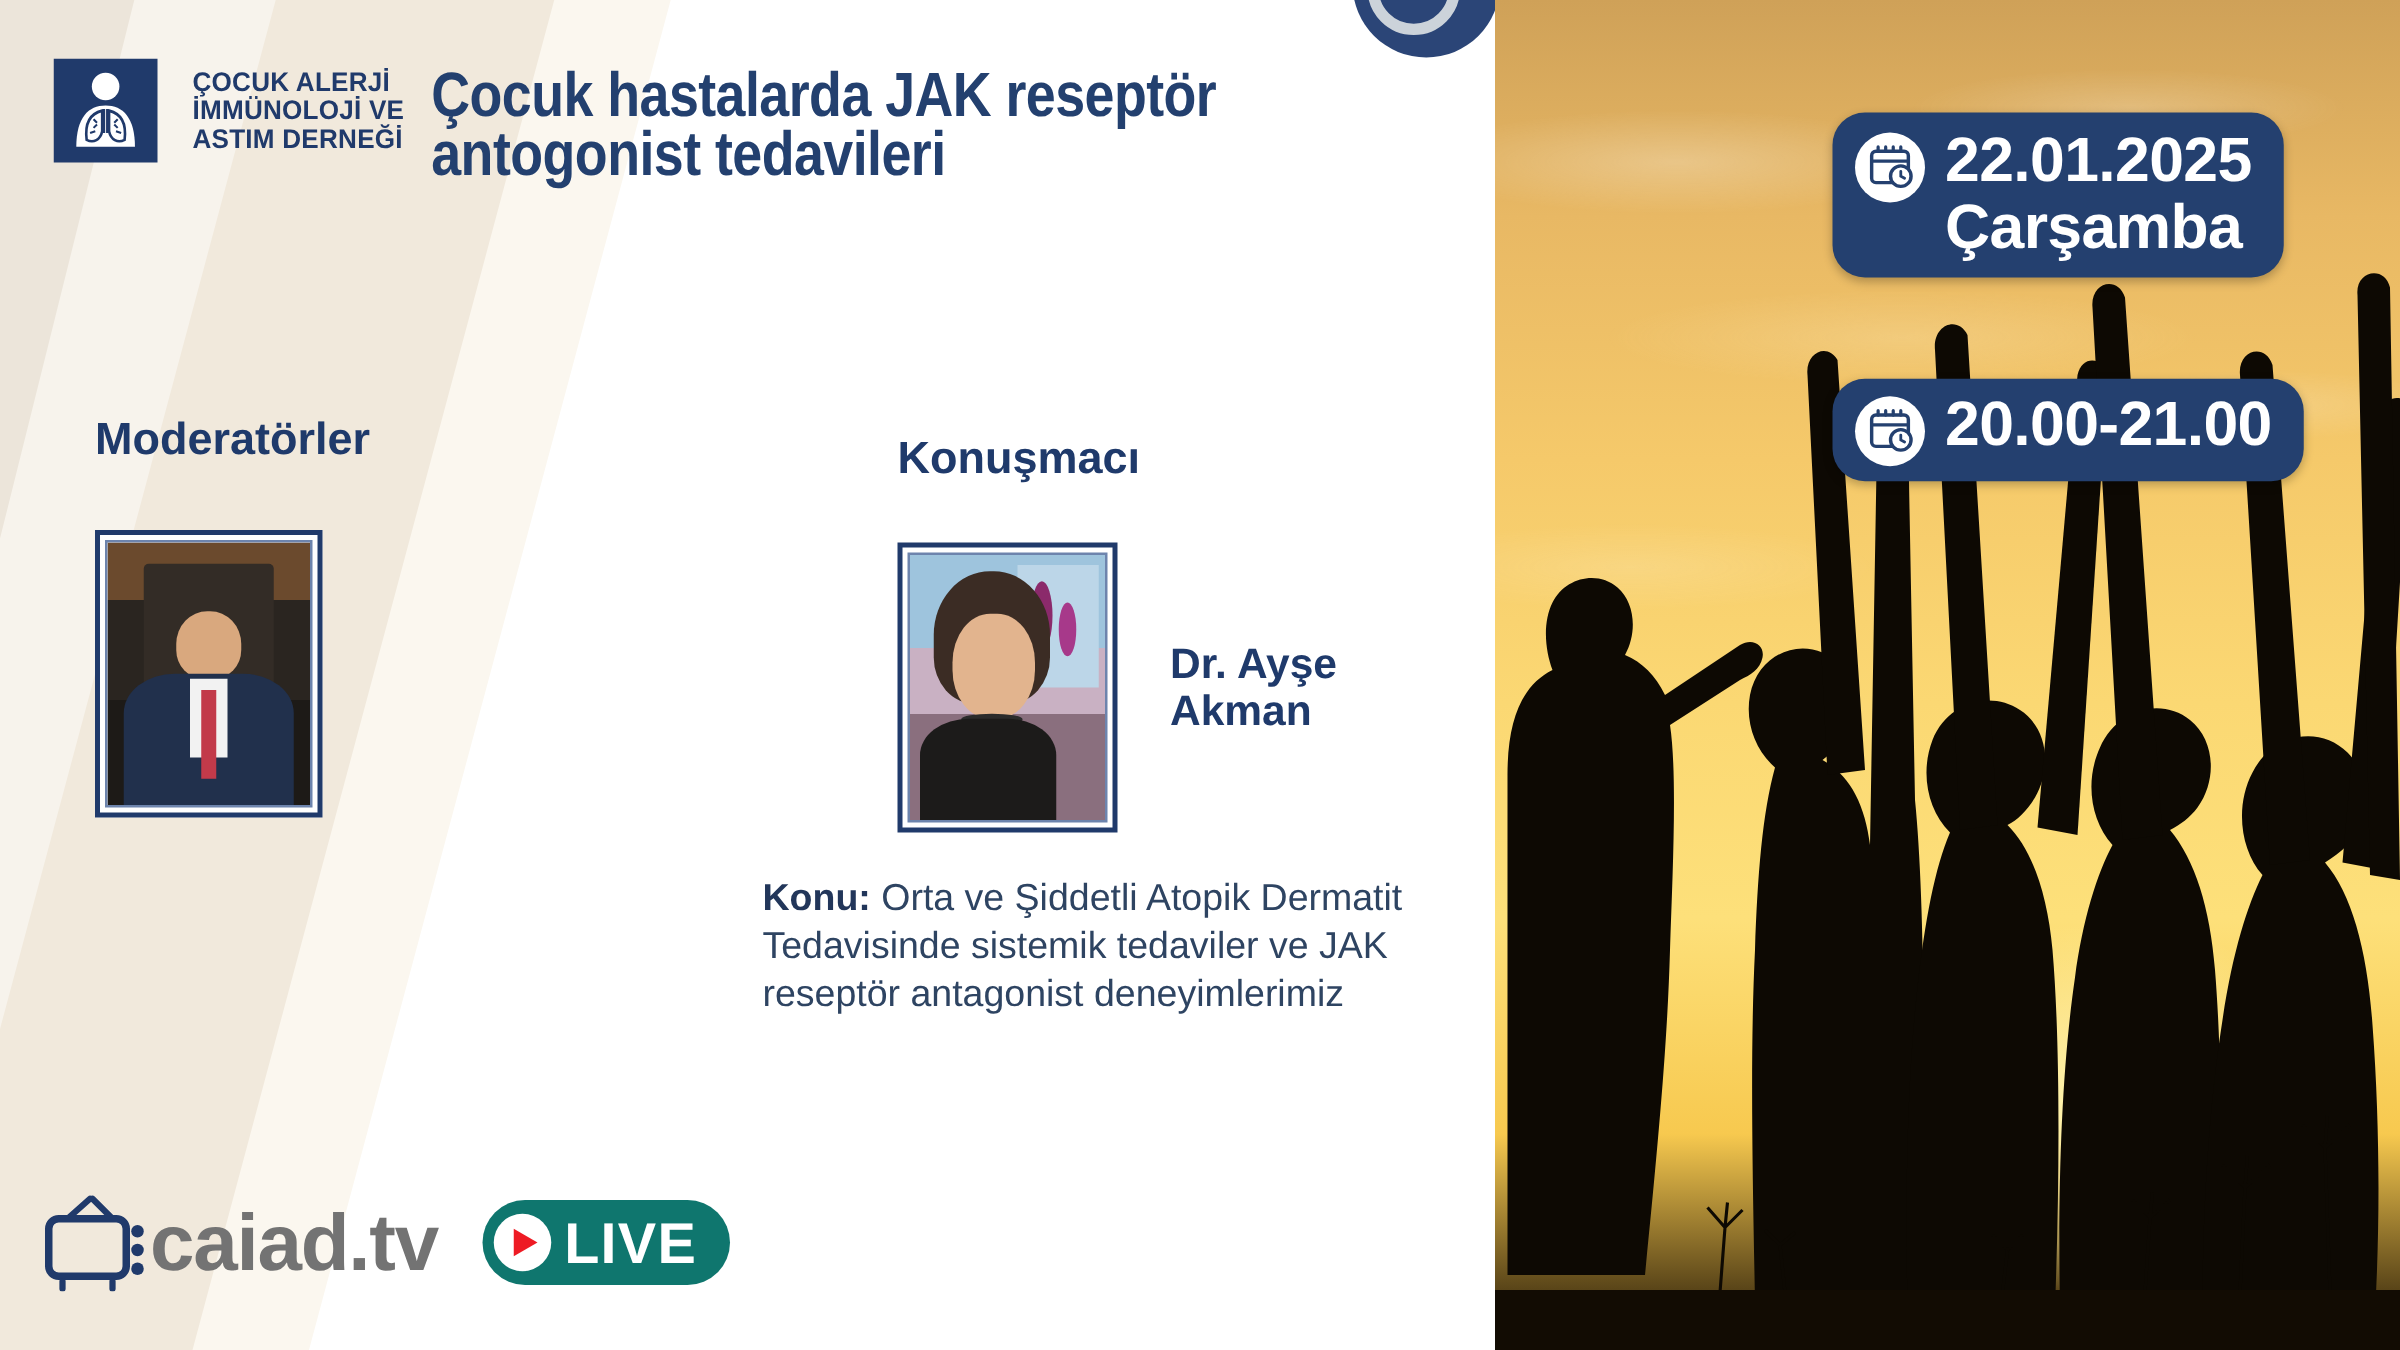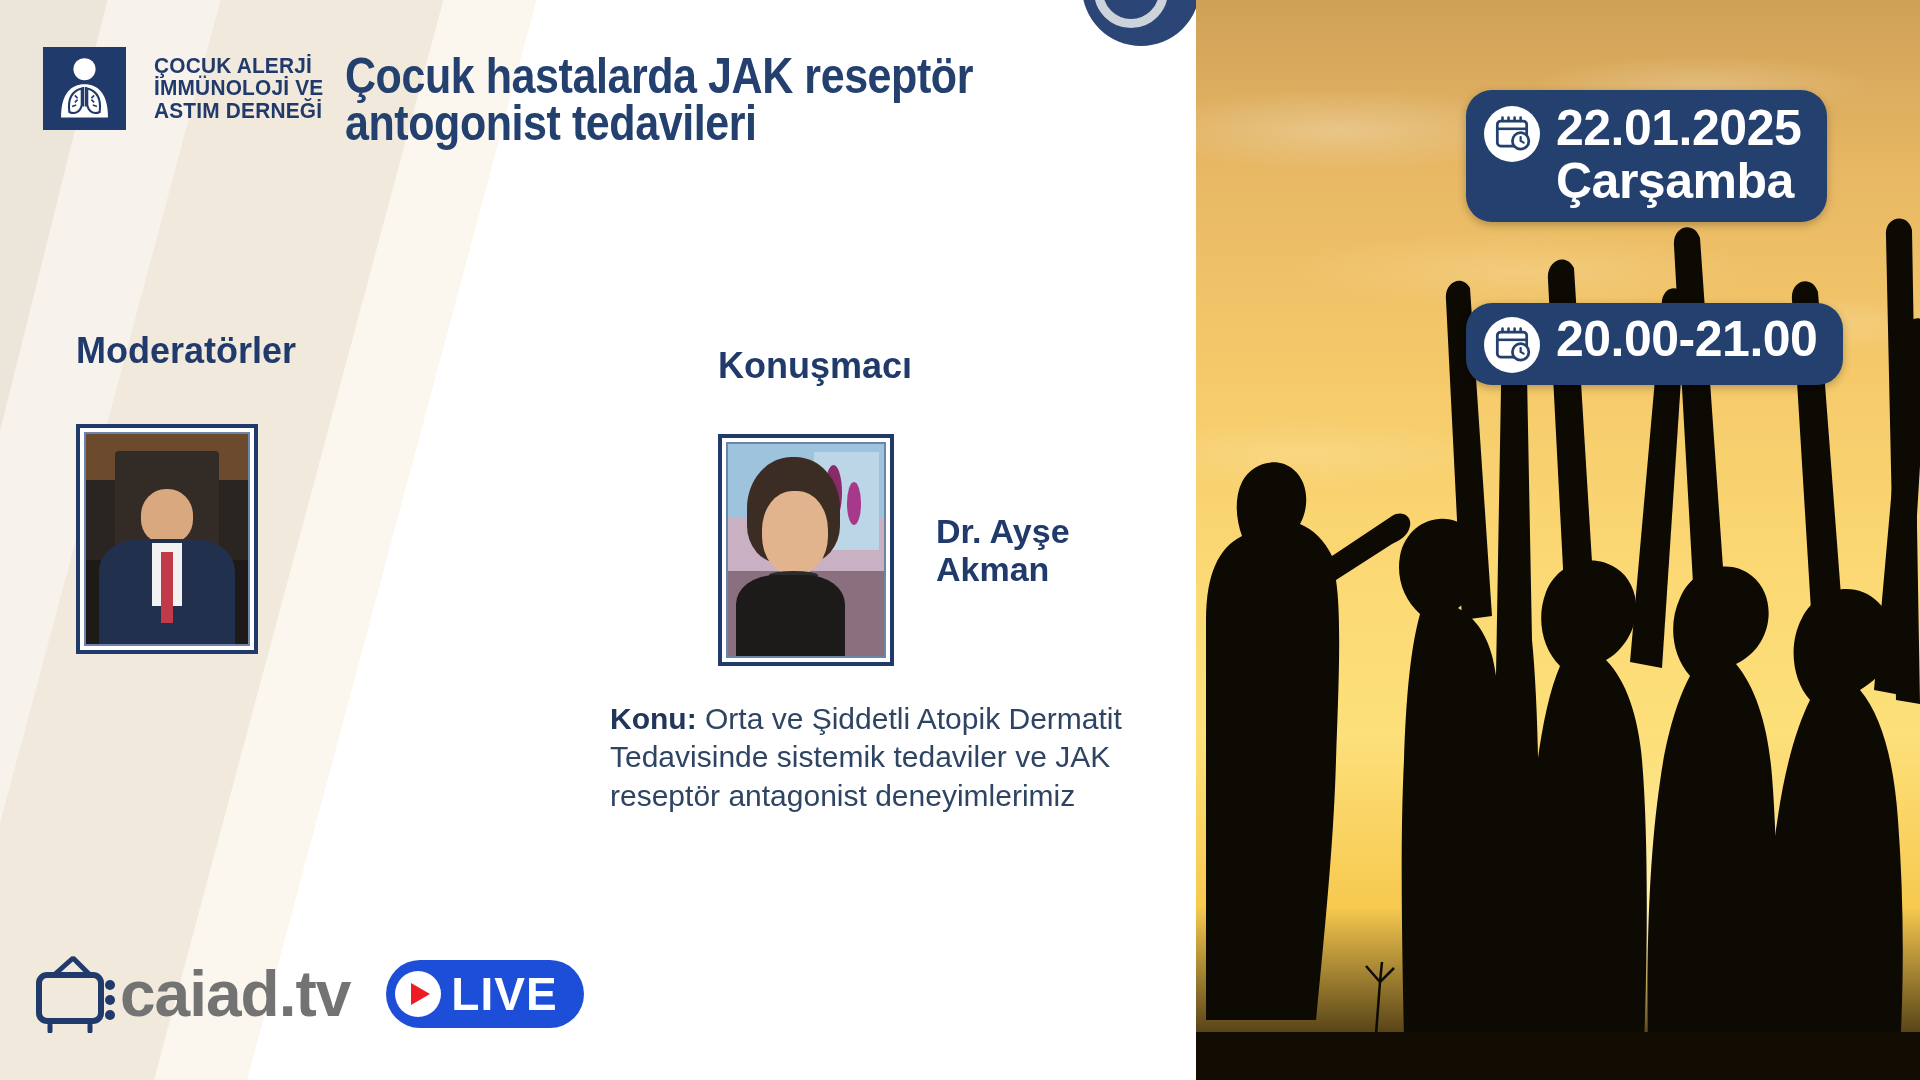--- a/index.html
+++ b/index.html
@@ -89,21 +89,21 @@
   
   .topic { position:absolute; left:598px; top:700px; width:600px;
            font-size:30px; line-height:1.28; color:#2e4462;margin-left:12px; }
   .topic b { font-weight:700; color:#22365a; }
 
   
   .footer { position:absolute; left:34px; top:955px; display:flex; align-items:center; gap:36px; }
   .tv-logo { display:flex; align-items:center; }
   .tv-icon { width:92px; height:78px; flex:none; }
   .tv-word { font-weight:700; font-size:64px; color:#737373; letter-spacing:-1px; margin-left:-6px; }
-  .live-badge { display:flex; align-items:center; gap:10px; background:#1d4ed8; border-radius:40px;
+  .live-badge { display:flex; align-items:center; gap:10px; background:#0f766e; border-radius:40px;
                 padding:7px 26px 7px 9px; }
   .live-play { width:46px; height:46px; border-radius:50%; background:#fff; display:flex;
                align-items:center; justify-content:center; flex:none; }
   .live-play i { display:block; width:0; height:0; border-left:19px solid #ee1b24;
                  border-top:11px solid transparent; border-bottom:11px solid transparent; margin-left:5px; }
   .live-text { font-weight:700; font-size:46px; color:#fff; letter-spacing:1px; }
 
   
   .right-panel { position:absolute; left:1196px; top:0; width:724px; height:1080px; overflow:hidden;
                  background:linear-gradient(#cfa158 0%, #e8b864 16%, #f5c96a 34%, #fbd873 52%,

